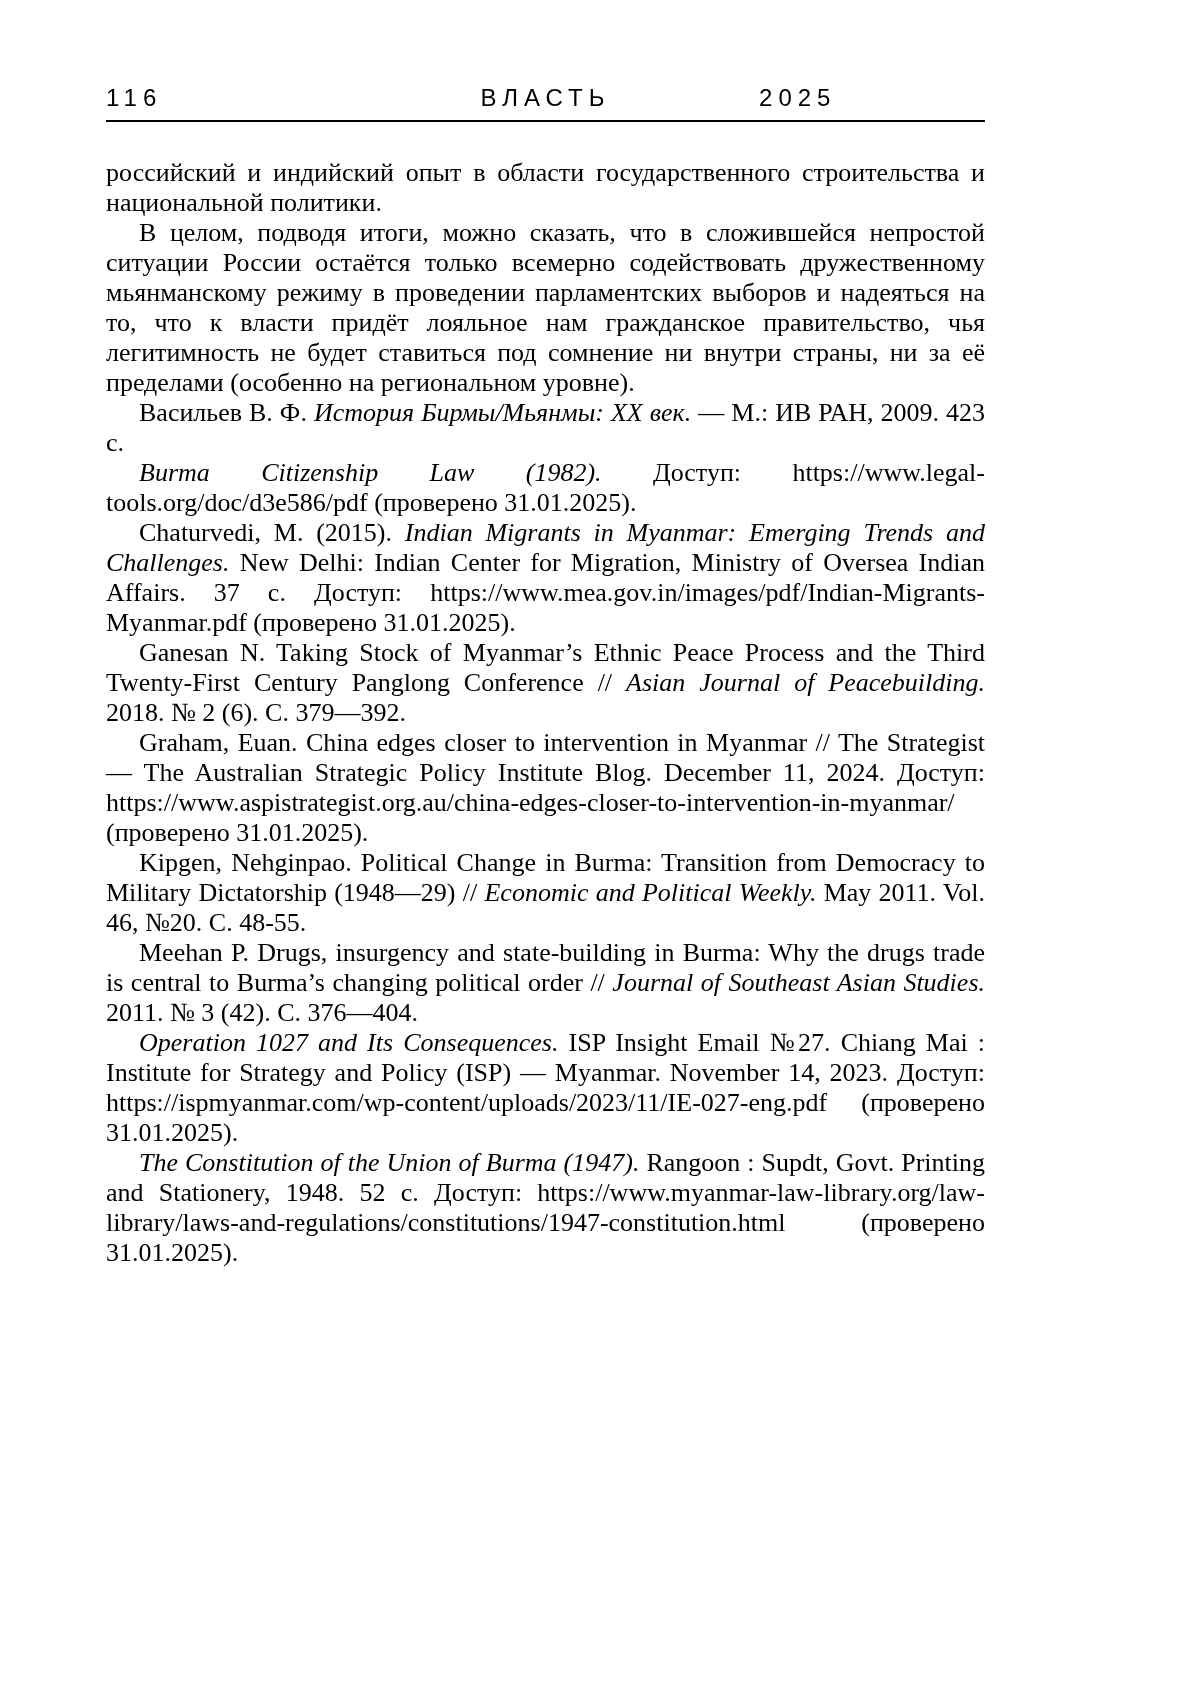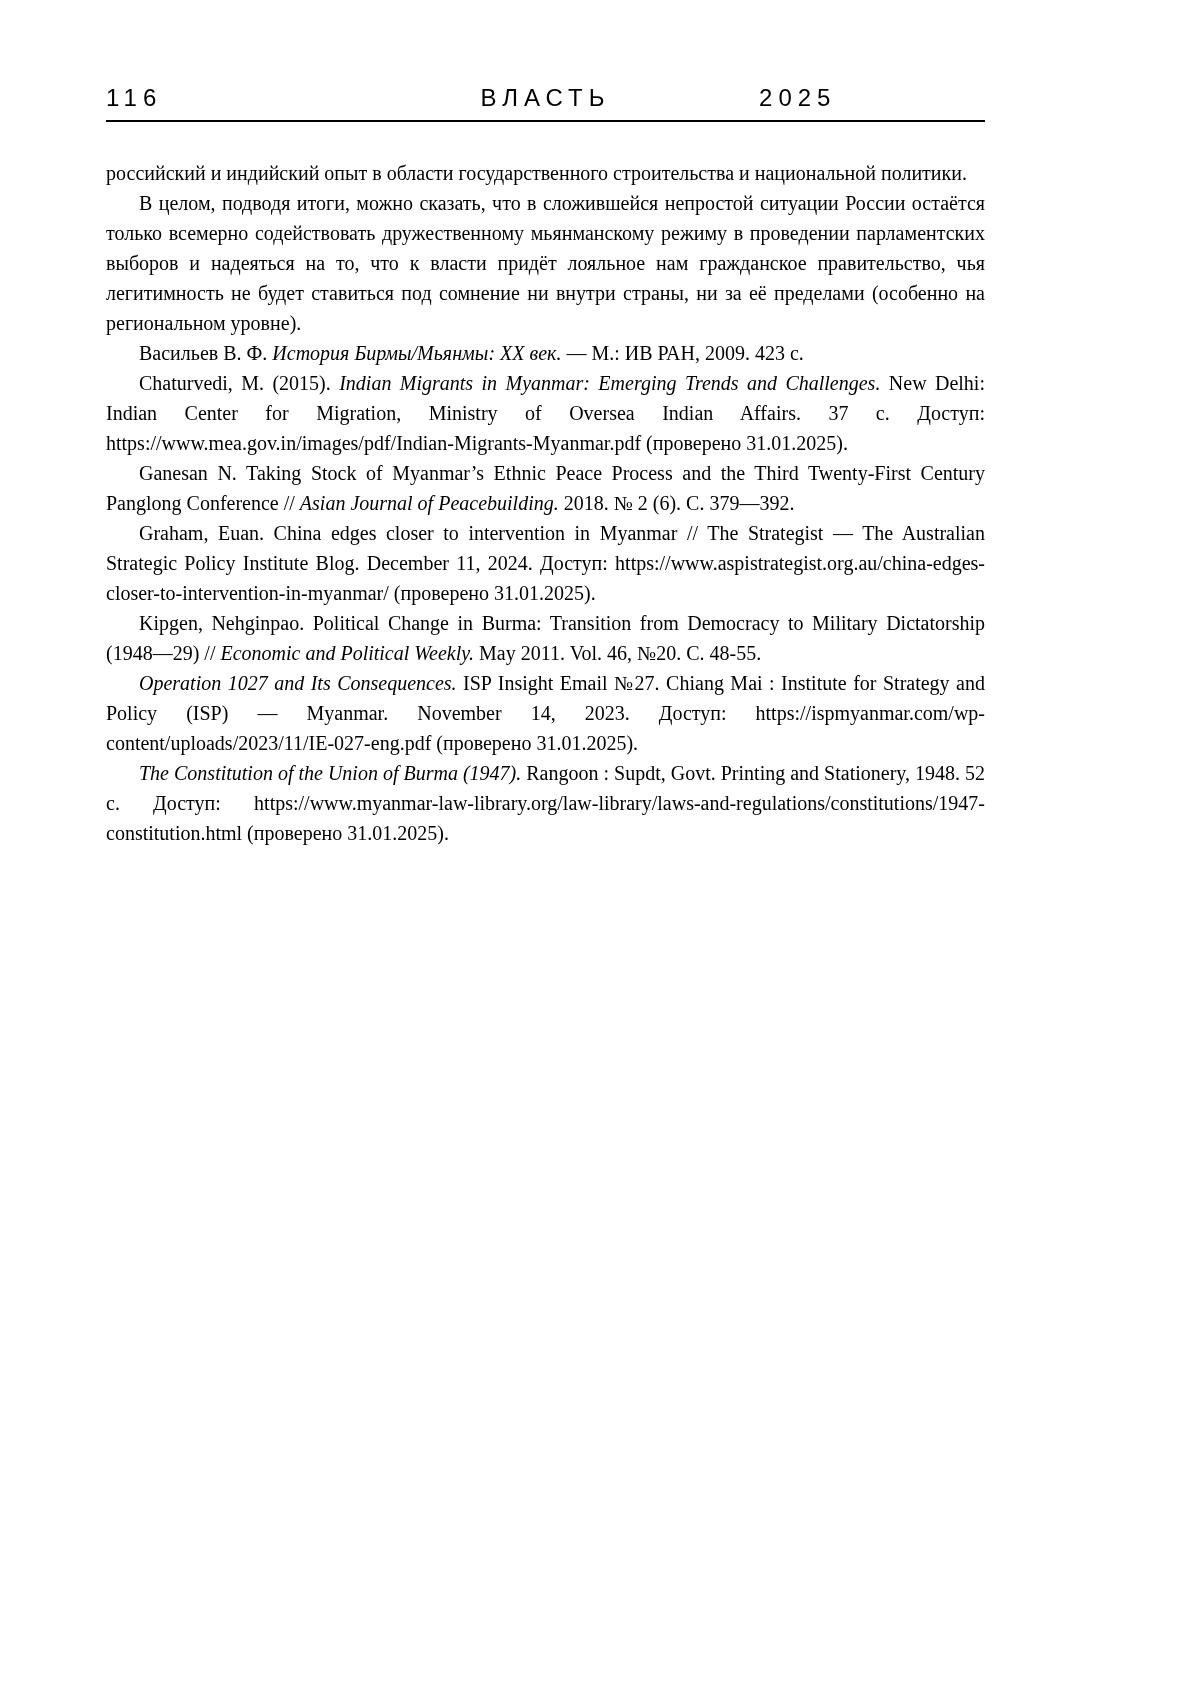--- a/index.html
+++ b/index.html
@@ -22,21 +22,21 @@
     font-weight: 400;
     letter-spacing: 6px;
     border-bottom: 2px solid #000000;
     padding-bottom: 8px;
   }
   .page-header .hdr-left  { text-align: left; }
   .page-header .hdr-center{ text-align: left; }
   .page-header .hdr-right { text-align: center; letter-spacing: 6px; }
   .text-block {
     margin-top: 36px;
-    font-size: 20px;
+    font-size: 26px;
     line-height: 30px;
     text-align: justify;
     overflow-wrap: anywhere;
   }
   .text-block p { margin: 0; }
   .para-indent { text-indent: 33px; }
   .bib-heading {
     font-weight: bold;
     text-indent: 33px;
     margin-top: 48px !important;
@@ -56,22 +56,24 @@
     <span class="hdr-right">2025</span>
   </header>
 
   <main class="text-block">
 
     <p>российский и индийский опыт в области государственного строительства и национальной политики.</p>
     <p class="para-indent">В целом, подводя итоги, можно сказать, что в сложившейся непростой ситуации России остаётся только всемерно содействовать дружественному мьянманскому режиму в проведении парламентских выборов и надеяться на то, что к власти придёт лояльное нам гражданское правительство, чья легитимность не будет ставиться под сомнение ни внутри страны, ни за её пределами (особенно на региональном уровне).</p>
 
 
     <p class="ref"><span>Васильев В. Ф. </span><span class="it">История Бирмы/Мьянмы: XX век.</span><span> — М.: ИВ РАН, 2009. 423 с.</span></p>
+    <p class="ref"><span class="it">Burma Citizenship Law (1982).</span><span> Доступ: https://www.legal-tools.org/doc/d3e586/pdf (проверено 31.01.2025).</span></p>
     <p class="ref"><span>Chaturvedi, M. (2015). </span><span class="it">Indian Migrants in Myanmar: Emerging Trends and Challenges.</span><span> New Delhi: Indian Center for Migration, Ministry of Oversea Indian Affairs. 37 с. Доступ: https://www.mea.gov.in/images/pdf/Indian-Migrants-Myanmar.pdf (проверено 31.01.2025).</span></p>
     <p class="ref"><span>Ganesan N. Taking Stock of Myanmar’s Ethnic Peace Process and the Third Twenty-First Century Panglong Conference // </span><span class="it">Asian Journal of Peacebuilding.</span><span> 2018. № 2 (6). С. 379—392.</span></p>
     <p class="ref"><span>Graham, Euan. China edges closer to intervention in Myanmar // The Strategist — The Australian Strategic Policy Institute Blog. December 11, 2024. Доступ: https://www.aspistrategist.org.au/china-edges-closer-to-intervention-in-myanmar/ (проверено 31.01.2025).</span></p>
     <p class="ref"><span>Kipgen, Nehginpao. Political Change in Burma: Transition from Democracy to Military Dictatorship (1948—29) // </span><span class="it">Economic and Political Weekly.</span><span> May 2011. Vol. 46, №20. С. 48-55.</span></p>
+    <p class="ref"><span>Meehan P. Drugs, insurgency and state-building in Burma: Why the drugs trade is central to Burma’s changing political order // </span><span class="it">Journal of Southeast Asian Studies.</span><span> 2011. № 3 (42). С. 376—404.</span></p>
     <p class="ref"><span class="it">Operation 1027 and Its Consequences.</span><span> ISP Insight Email №27. Chiang Mai : Institute for Strategy and Policy (ISP) — Myanmar. November 14, 2023. Доступ: https://ispmyanmar.com/wp-content/uploads/2023/11/IE-027-eng.pdf (проверено 31.01.2025).</span></p>
     <p class="ref"><span class="it">The Constitution of the Union of Burma (1947).</span><span> Rangoon : Supdt, Govt. Printing and Stationery, 1948. 52 с. Доступ: https://www.myanmar-law-library.org/law-library/laws-and-regulations/constitutions/1947-constitution.html (проверено 31.01.2025).</span></p>
 
   </main>
 
 </div>
 
 </body></html>

